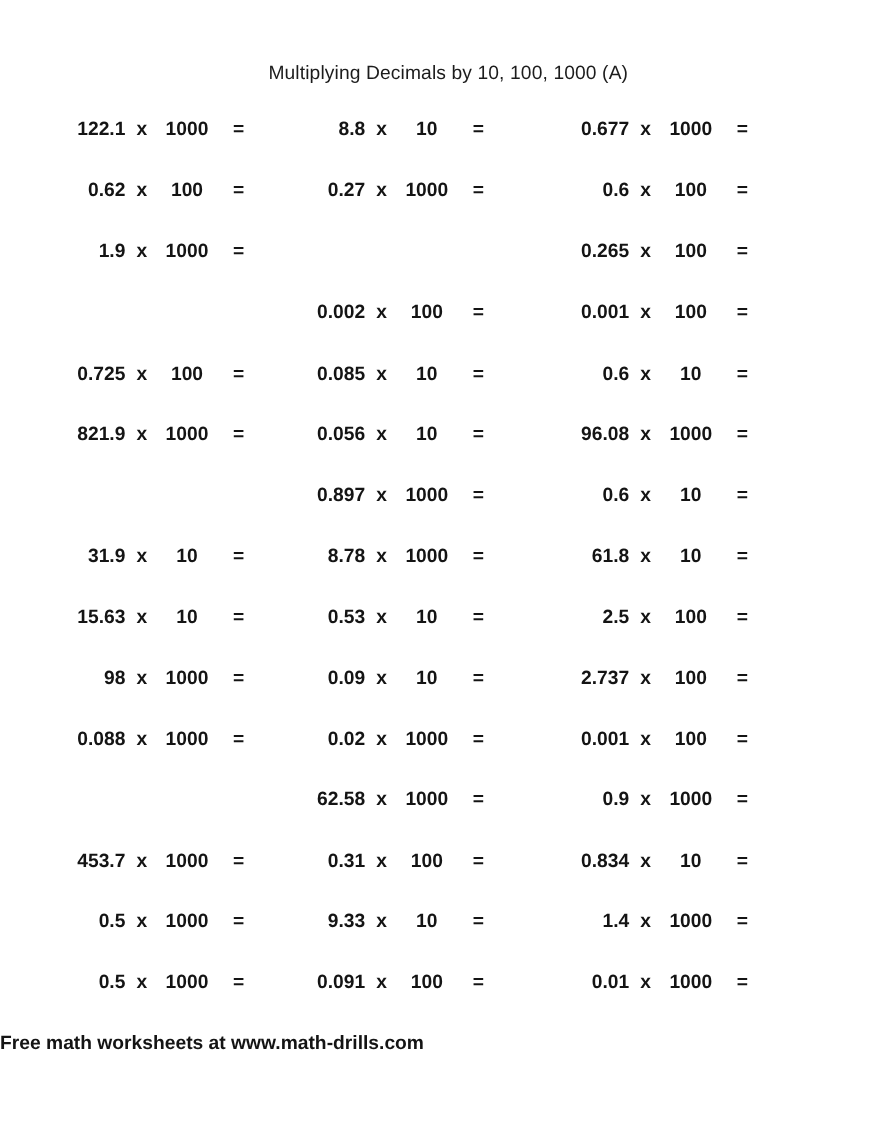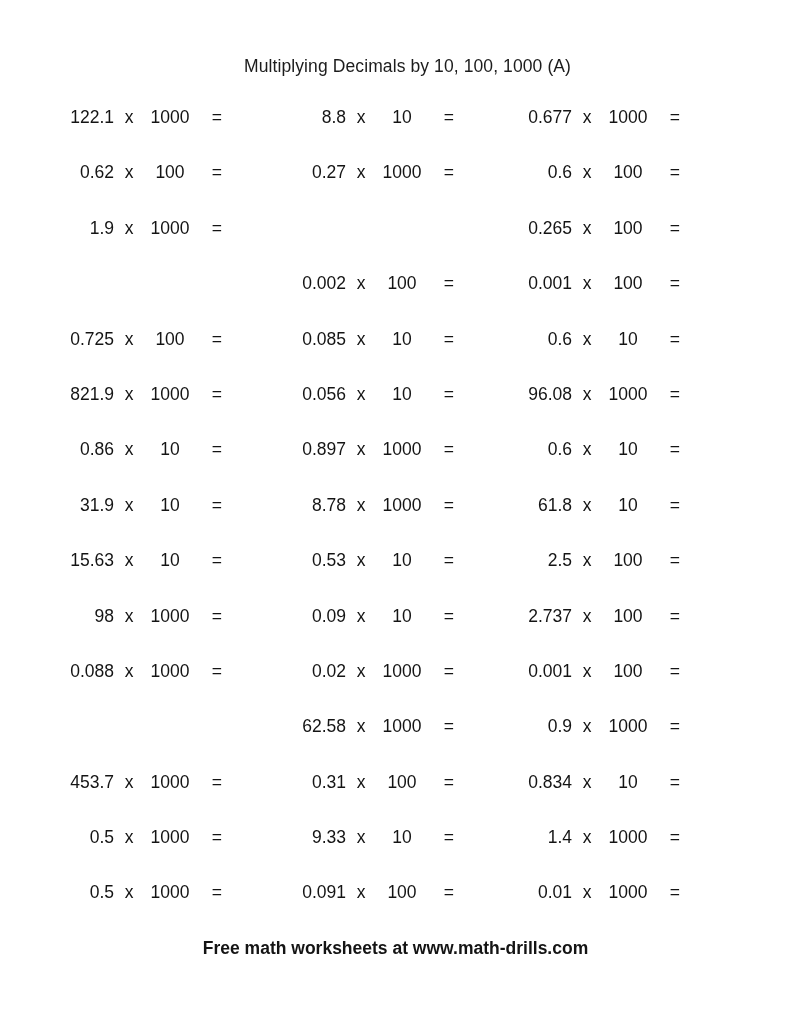--- a/index.html
+++ b/index.html
@@ -46,27 +46,27 @@
   .problem-row {
     position: relative;
     height: 55.4px;
   }
   .problem {
     position: absolute;
     top: 0;
     height: 55.4px;
     line-height: 27px;
     font-size: 17.5px;
-    font-weight: 400;
+    font-weight: 700;
     color: #141414;
     white-space: nowrap;
   }
   
   .problem.col-0 { left: 26px; }
-  .problem.col-1 { left: 258px; }
+  .problem.col-1 { left: 244px; }
   .problem.col-2 { left: 484px; }
 
   .problem .operand {
     display: inline-block;
     width: 88px;
     text-align: right;
     vertical-align: baseline;
   }
   .problem .times {
     display: inline-block;
@@ -91,21 +91,21 @@
     width: 46px;
     vertical-align: baseline;
   }
 
   
   .sheet-footer {
     position: absolute;
     left: 0;
     top: 938px;
     width: 791px;
-    text-align: center;
+    text-align: left;
     font-size: 17.5px;
     font-weight: 700;
     color: #141414;
     white-space: nowrap;
   }
 </style>
 </head>
 <body>
 
 <div id="worksheet">
@@ -135,21 +135,20 @@
         <div class="problem col-0"><span class="operand">0.725</span><span class="times">x</span><span class="multiplier">100</span><span class="equals">=</span><span class="answer-blank"></span></div>
         <div class="problem col-1"><span class="operand">0.085</span><span class="times">x</span><span class="multiplier">10</span><span class="equals">=</span><span class="answer-blank"></span></div>
         <div class="problem col-2"><span class="operand">0.6</span><span class="times">x</span><span class="multiplier">10</span><span class="equals">=</span><span class="answer-blank"></span></div>
       </div>
       <div class="problem-row">
         <div class="problem col-0"><span class="operand">821.9</span><span class="times">x</span><span class="multiplier">1000</span><span class="equals">=</span><span class="answer-blank"></span></div>
         <div class="problem col-1"><span class="operand">0.056</span><span class="times">x</span><span class="multiplier">10</span><span class="equals">=</span><span class="answer-blank"></span></div>
         <div class="problem col-2"><span class="operand">96.08</span><span class="times">x</span><span class="multiplier">1000</span><span class="equals">=</span><span class="answer-blank"></span></div>
       </div>
       <div class="problem-row">
-        <div class="problem col-0"><span class="operand">0.86</span><span class="times">x</span><span class="multiplier">10</span><span class="equals">=</span><span class="answer-blank"></span></div>
         <div class="problem col-1"><span class="operand">0.897</span><span class="times">x</span><span class="multiplier">1000</span><span class="equals">=</span><span class="answer-blank"></span></div>
         <div class="problem col-2"><span class="operand">0.6</span><span class="times">x</span><span class="multiplier">10</span><span class="equals">=</span><span class="answer-blank"></span></div>
       </div>
       <div class="problem-row">
         <div class="problem col-0"><span class="operand">31.9</span><span class="times">x</span><span class="multiplier">10</span><span class="equals">=</span><span class="answer-blank"></span></div>
         <div class="problem col-1"><span class="operand">8.78</span><span class="times">x</span><span class="multiplier">1000</span><span class="equals">=</span><span class="answer-blank"></span></div>
         <div class="problem col-2"><span class="operand">61.8</span><span class="times">x</span><span class="multiplier">10</span><span class="equals">=</span><span class="answer-blank"></span></div>
       </div>
       <div class="problem-row">
         <div class="problem col-0"><span class="operand">15.63</span><span class="times">x</span><span class="multiplier">10</span><span class="equals">=</span><span class="answer-blank"></span></div>

